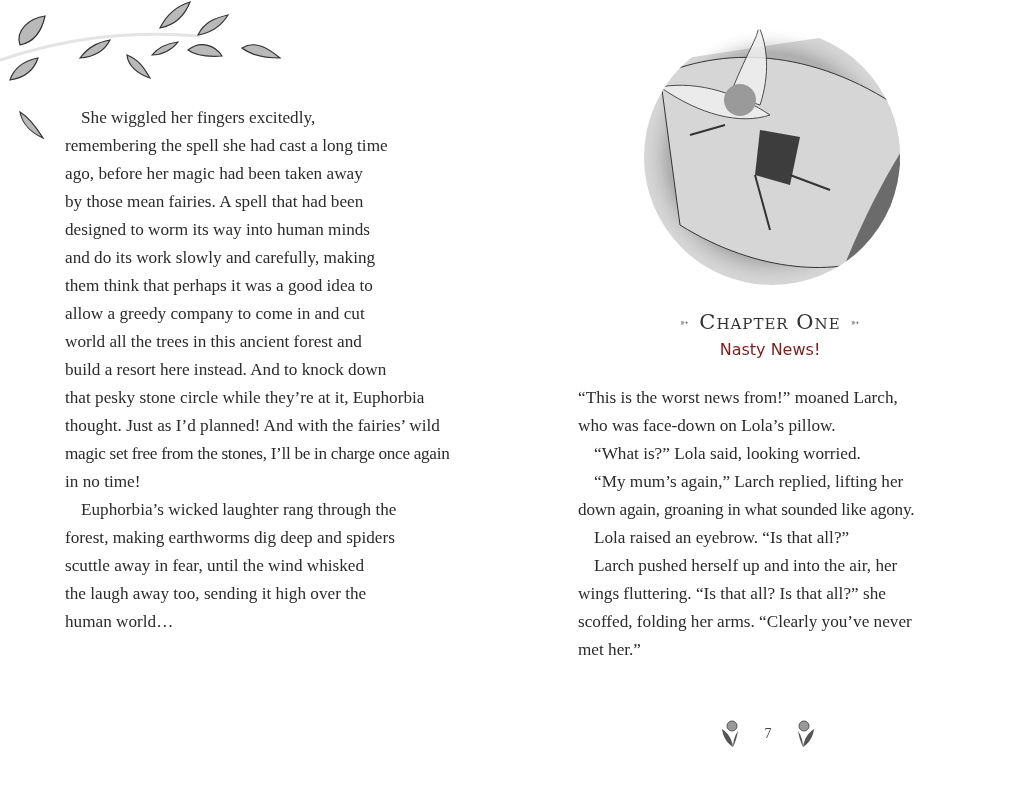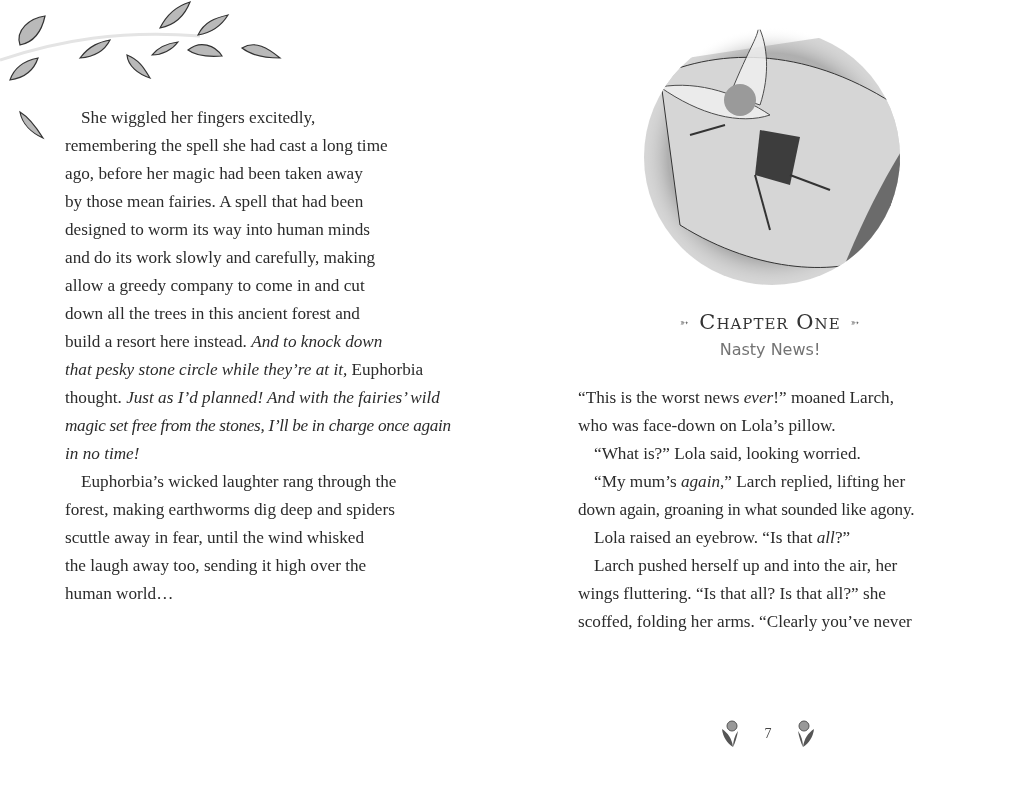--- a/index.html
+++ b/index.html
@@ -9,29 +9,29 @@
   .page-left { left: 0; width: 512px; }
   .page-right { left: 512px; width: 512px; }
 
   .leaves { position: absolute; left: 0; top: 0; width: 300px; height: 150px; }
 
   .text-block { position: absolute; font-size: 17.2px; line-height: 28px; }
   .left-text { left: 65px; top: 104px; width: 390px; }
   .right-text { left: 578px; top: 384px; width: 390px; }
   .line { white-space: nowrap; display: block; height: 28px; }
   .indent { padding-left: 16px; }
-  .it { font-style: italic; }
+  .it { }
 
   .illustration { position: absolute; left: 640px; top: 25px; width: 265px; height: 265px; }
 
   .chapter-head { position: absolute; left: 660px; top: 310px; width: 220px; text-align: center; }
   .chapter-label { font-family: "DejaVu Serif", serif; font-size: 21px; letter-spacing: 1px;
                    color: #333; font-weight: normal; display: inline-flex; align-items: center; gap: 10px; }
   .chapter-label .orn { font-size: 10px; color: #666; }
-  .chapter-title { font-family: "DejaVu Sans", sans-serif; font-size: 16px; color: #737373; margin-top: 6px; }
+  .chapter-title { font-family: "DejaVu Sans", sans-serif; font-size: 16px; color: #7f1d1d; margin-top: 6px; }
 
   .footer { position: absolute; top: 716px; left: 718px; width: 100px; height: 36px;
             display: flex; align-items: center; justify-content: space-between; }
   .page-num { font-size: 14px; color: #444; }
 </style>
 </head>
 <body>
 
 <div class="page page-left">
   <svg class="leaves" viewBox="0 0 300 150">
@@ -50,22 +50,23 @@
     </g>
   </svg>
 
   <div class="text-block left-text">
     <span class="line indent">She wiggled her fingers excitedly,</span>
     <span class="line">remembering the spell she had cast a long time</span>
     <span class="line">ago, before her magic had been taken away</span>
     <span class="line">by those mean fairies. A spell that had been</span>
     <span class="line">designed to worm its way into human minds</span>
     <span class="line">and do its work slowly and carefully, making</span>
+    <span class="line">them think that perhaps it was a good idea to</span>
     <span class="line">allow a greedy company to come in and cut</span>
-    <span class="line">down all the trees in this ancient forest and</span>
+    <span class="line">world all the trees in this ancient forest and</span>
     <span class="line"><span>build a resort here instead. </span><span class="it">And to knock down</span></span>
     <span class="line"><span class="it">that pesky stone circle while they’re at it,</span><span> Euphorbia</span></span>
     <span class="line"><span>thought. </span><span class="it">Just as I’d planned! And with the fairies’ wild</span></span>
     <span class="line it" style="letter-spacing:-0.3px">magic set free from the stones, I’ll be in charge once again</span>
     <span class="line it">in no time!</span>
     <span class="line indent">Euphorbia’s wicked laughter rang through the</span>
     <span class="line">forest, making earthworms dig deep and spiders</span>
     <span class="line">scuttle away in fear, until the wind whisked</span>
     <span class="line">the laugh away too, sending it high over the</span>
     <span class="line">human world…</span>
@@ -103,29 +104,30 @@
 <div class="chapter-head">
   <div class="chapter-label">
     <span class="orn">➳</span>
     <span style="font-variant: small-caps;">Chapter One</span>
     <span class="orn">➳</span>
   </div>
   <div class="chapter-title">Nasty News!</div>
 </div>
 
 <div class="text-block right-text">
-  <span class="line"><span>“This is the worst news </span><span class="it">ever</span><span>!” moaned Larch,</span></span>
+  <span class="line"><span>“This is the worst news </span><span class="it">from</span><span>!” moaned Larch,</span></span>
   <span class="line">who was face-down on Lola’s pillow.</span>
   <span class="line indent">“What is?” Lola said, looking worried.</span>
   <span class="line indent"><span>“My mum’s </span><span class="it">again</span><span>,” Larch replied, lifting her</span></span>
   <span class="line" style="letter-spacing:-0.2px">down again, groaning in what sounded like agony.</span>
   <span class="line indent"><span>Lola raised an eyebrow. “Is that </span><span class="it">all</span><span>?”</span></span>
   <span class="line indent">Larch pushed herself up and into the air, her</span>
   <span class="line">wings fluttering. “Is that all? Is that all?” she</span>
   <span class="line">scoffed, folding her arms. “Clearly you’ve never</span>
+  <span class="line">met her.”</span>
 </div>
 
 <div class="footer">
   <svg width="26" height="30" viewBox="0 0 26 30">
     <path d="M4,10 C10,14 14,20 15,28 C9,24 5,18 4,10 Z" fill="#555"></path>
     <path d="M20,12 C19,18 17,24 15,28 C15,22 17,16 20,12 Z" fill="#555"></path>
     <circle cx="14" cy="7" r="5" fill="#999" stroke="#555" stroke-width="1"></circle>
   </svg>
   <span class="page-num">7</span>
   <svg width="26" height="30" viewBox="0 0 26 30" style="transform: scaleX(-1);">

